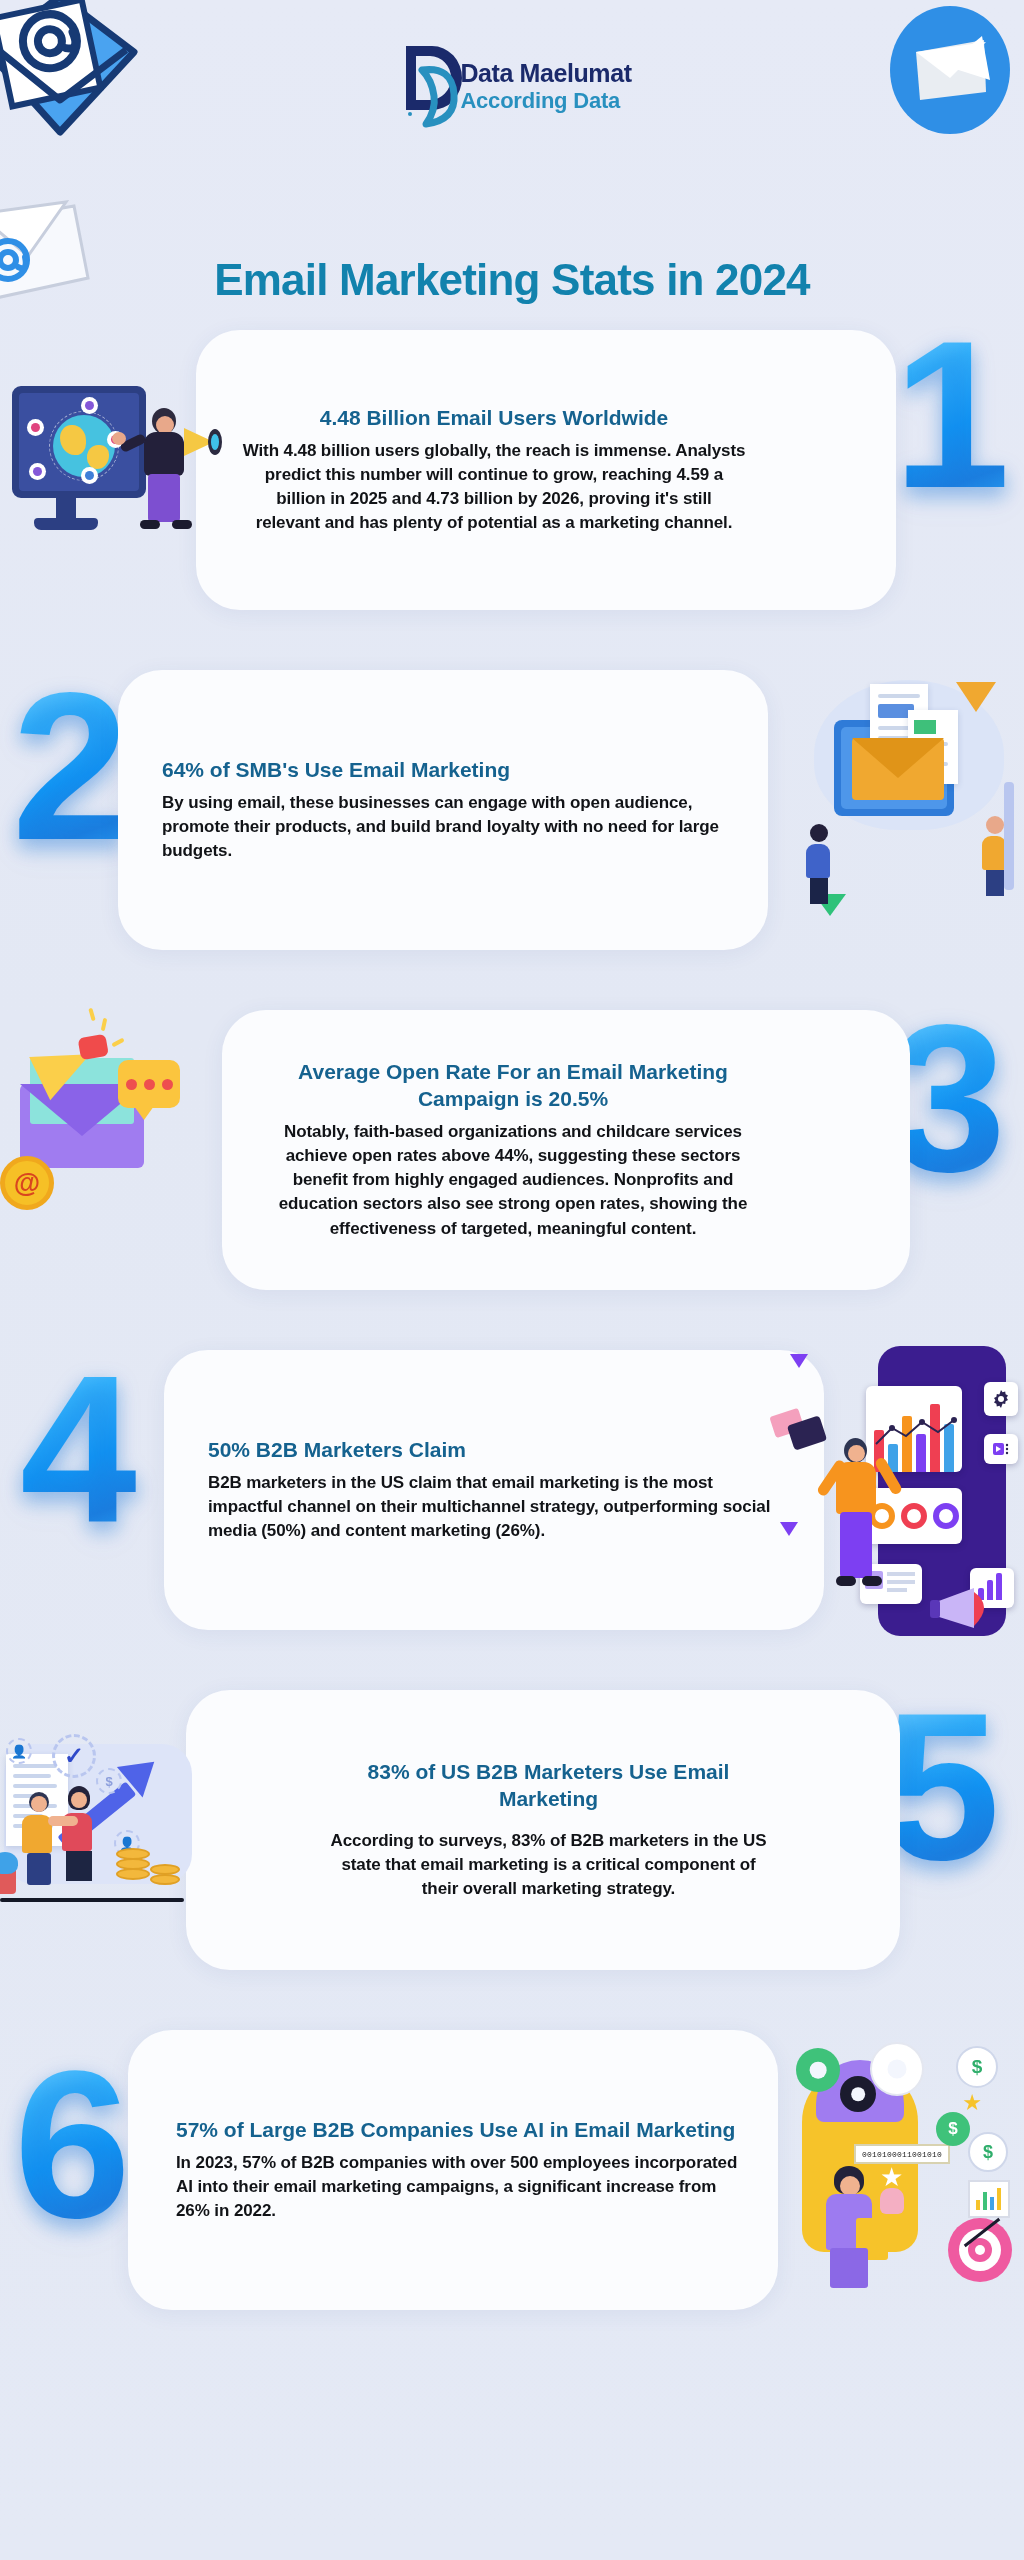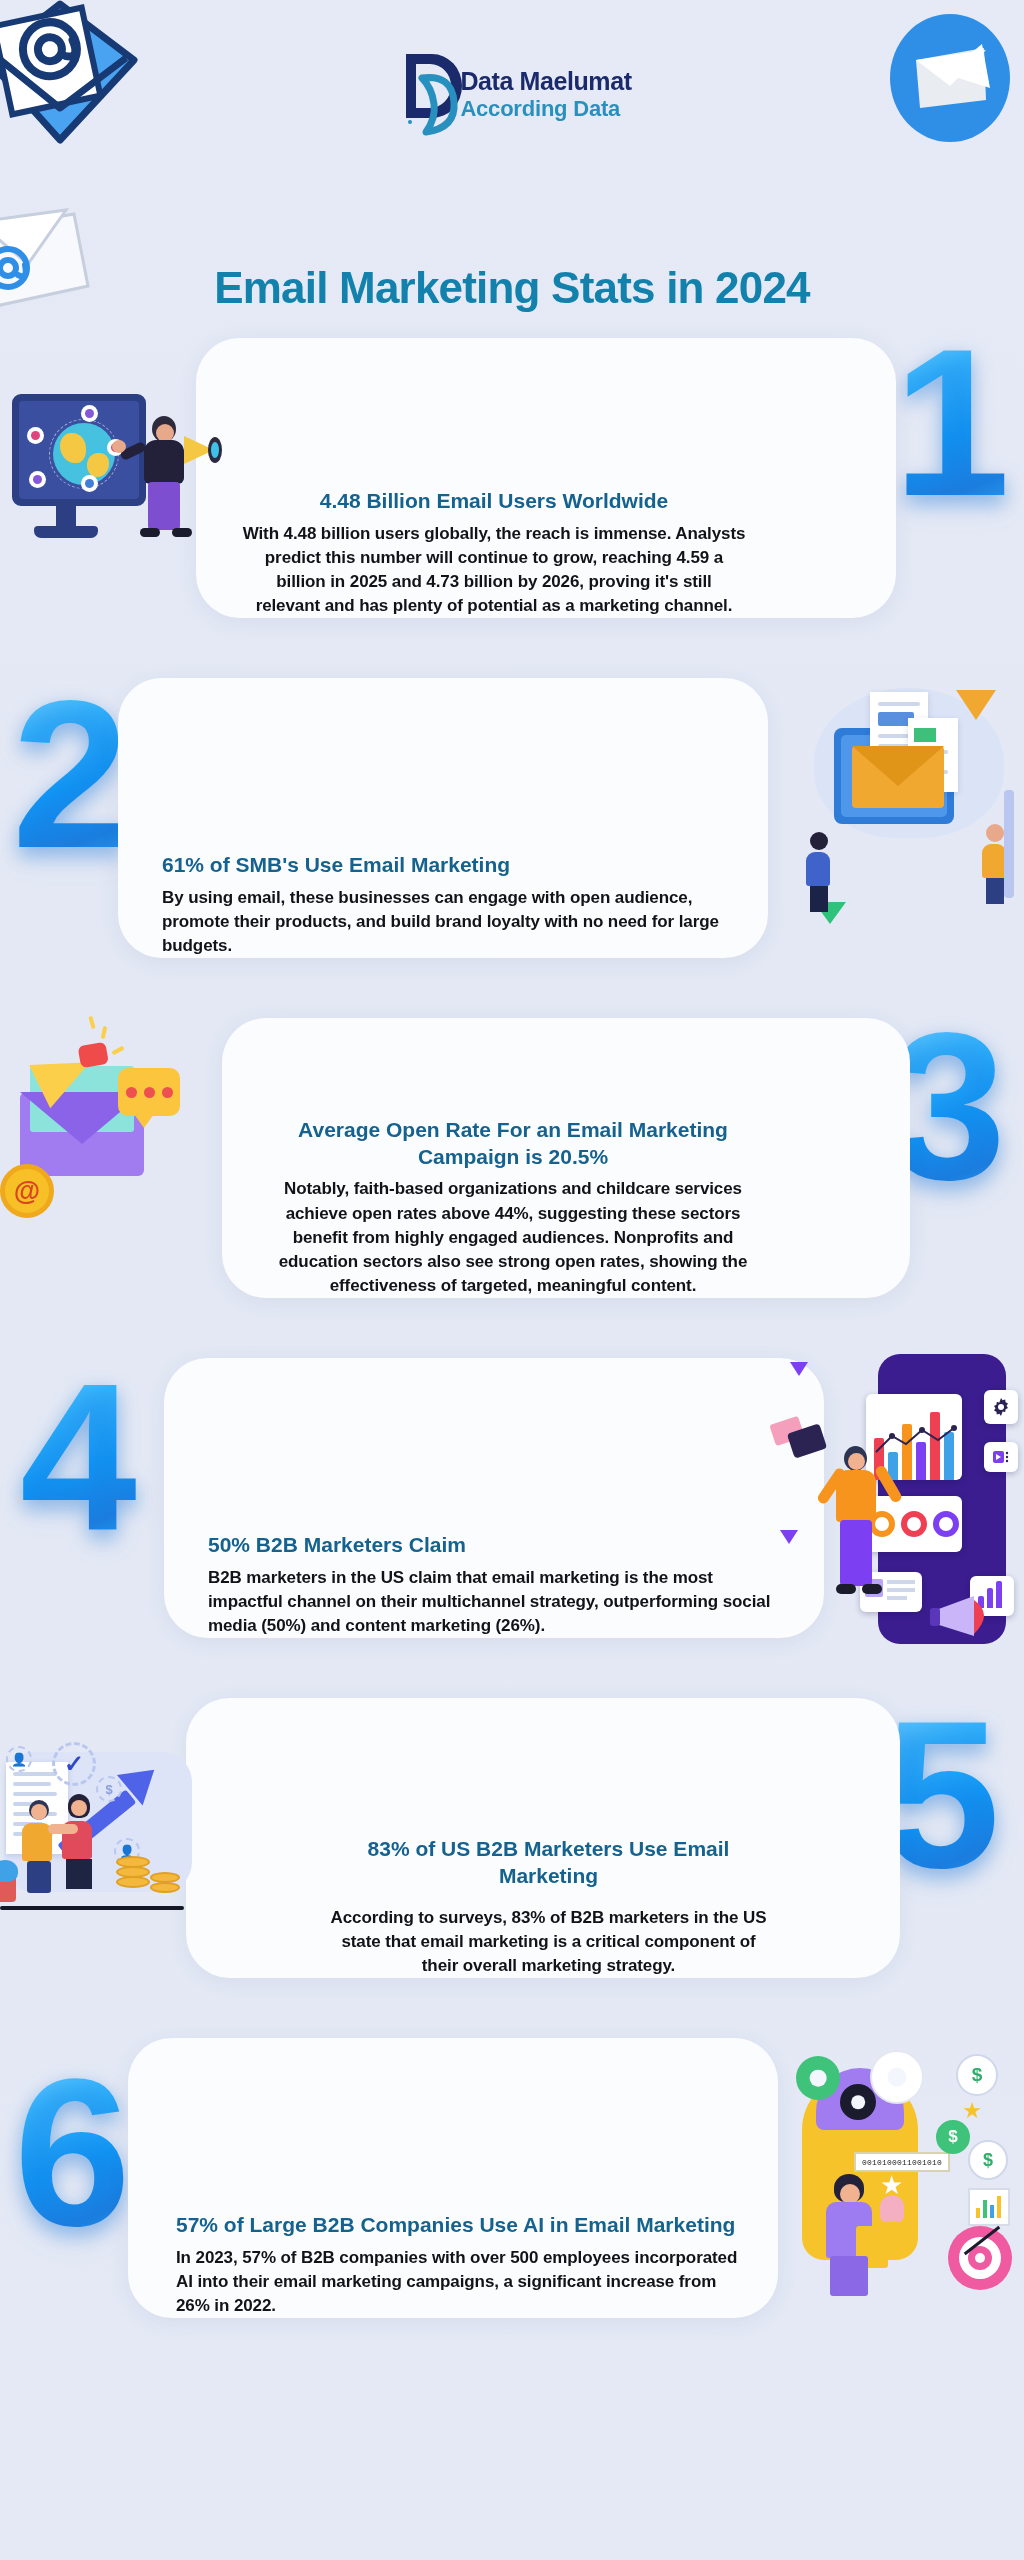--- a/index.html
+++ b/index.html
@@ -12,21 +12,21 @@
   }
   .page {
     position: relative;
     width: 1024px;
     height: 2560px;
     background: linear-gradient(180deg,#e6eaf6 0%,#e3e8f4 40%,#e4e9f5 100%);
     overflow: hidden;
   }
 
   
-  .header { position: relative; height: 300px; margin-top: 8px; }
+  .header { position: relative; height: 300px; }
 
   .env-top-left { position: absolute; left: -18px; top: -10px; width: 160px; height: 150px; }
   .env-top-right { position: absolute; right: 10px; top: 6px; width: 128px; height: 128px; }
   .env-mid-left { position: absolute; left: -30px; top: 200px; width: 130px; height: 110px; }
 
   .logo-wrap {
     position: absolute;
     left: 50%; top: 36px;
     transform: translateX(-50%);
     width: 270px; height: 100px;
@@ -63,21 +63,21 @@
     top: 30px;
     height: 280px;
     background: #fbfcfe;
     border-radius: 44px;
     box-shadow: 0 4px 22px rgba(45,70,140,0.07);
     z-index: 3;
   }
   .card-inner {
     position: absolute;
     top: 0; bottom: 0;
-    display: flex; flex-direction: column; justify-content: flex-end;
+    display: flex; flex-direction: column; justify-content: center;
   }
   .card-title {
     color: #15628f;
     font-weight: 800;
     font-size: 21px;
     line-height: 1.28;
     margin-bottom: 7px;
   }
   .card-body {
     color: #111317;
@@ -341,21 +341,21 @@
         </div>
       </div>
     </div>
   </div>
 
   <div class="card-row">
     <div class="big-num num-left" style="left:12px; top:22px;">2</div>
 
     <div class="card" style="left:118px; width:650px;">
       <div class="card-inner" style="left:44px; right:40px; text-align:left;">
-        <div class="card-title">61% of SMB's Use Email Marketing</div>
+        <div class="card-title">64% of SMB's Use Email Marketing</div>
         <div class="card-body">By using email, these businesses can engage with open audience, promote their products, and build brand loyalty with no need for large budgets.</div>
       </div>
     </div>
 
     <div class="illus" style="right:14px; top:34px; width:210px; height:250px;">
       <div class="c2-bg"></div>
       <div class="c2-screen">
           <div class="c2-screen-in"></div>
         </div>
       <div class="c2-doc">

